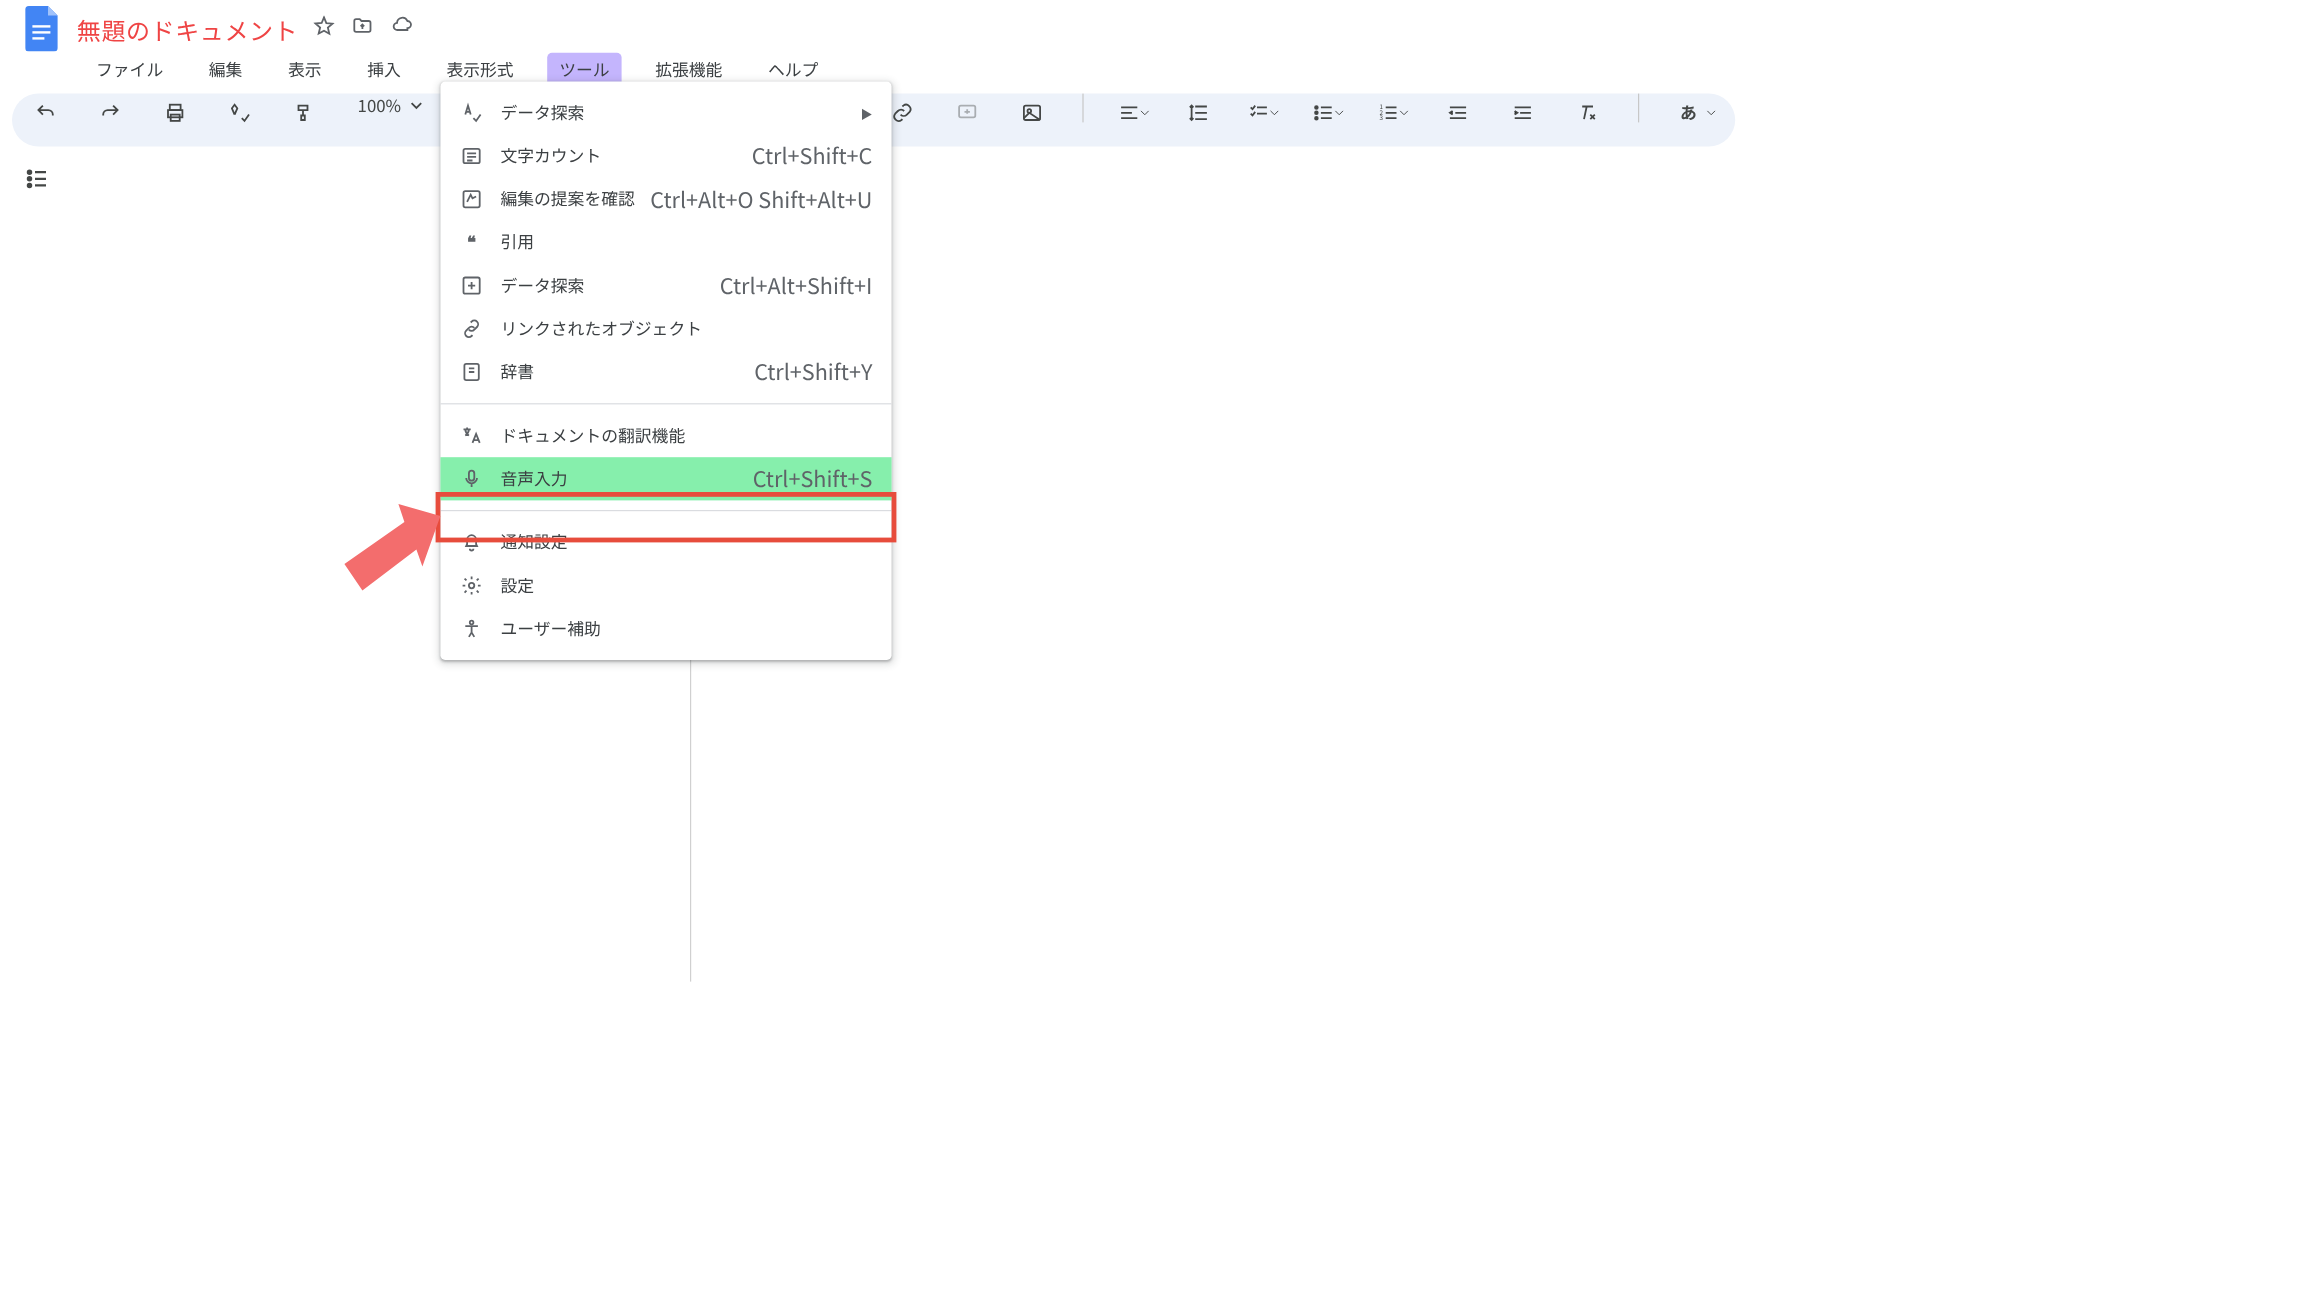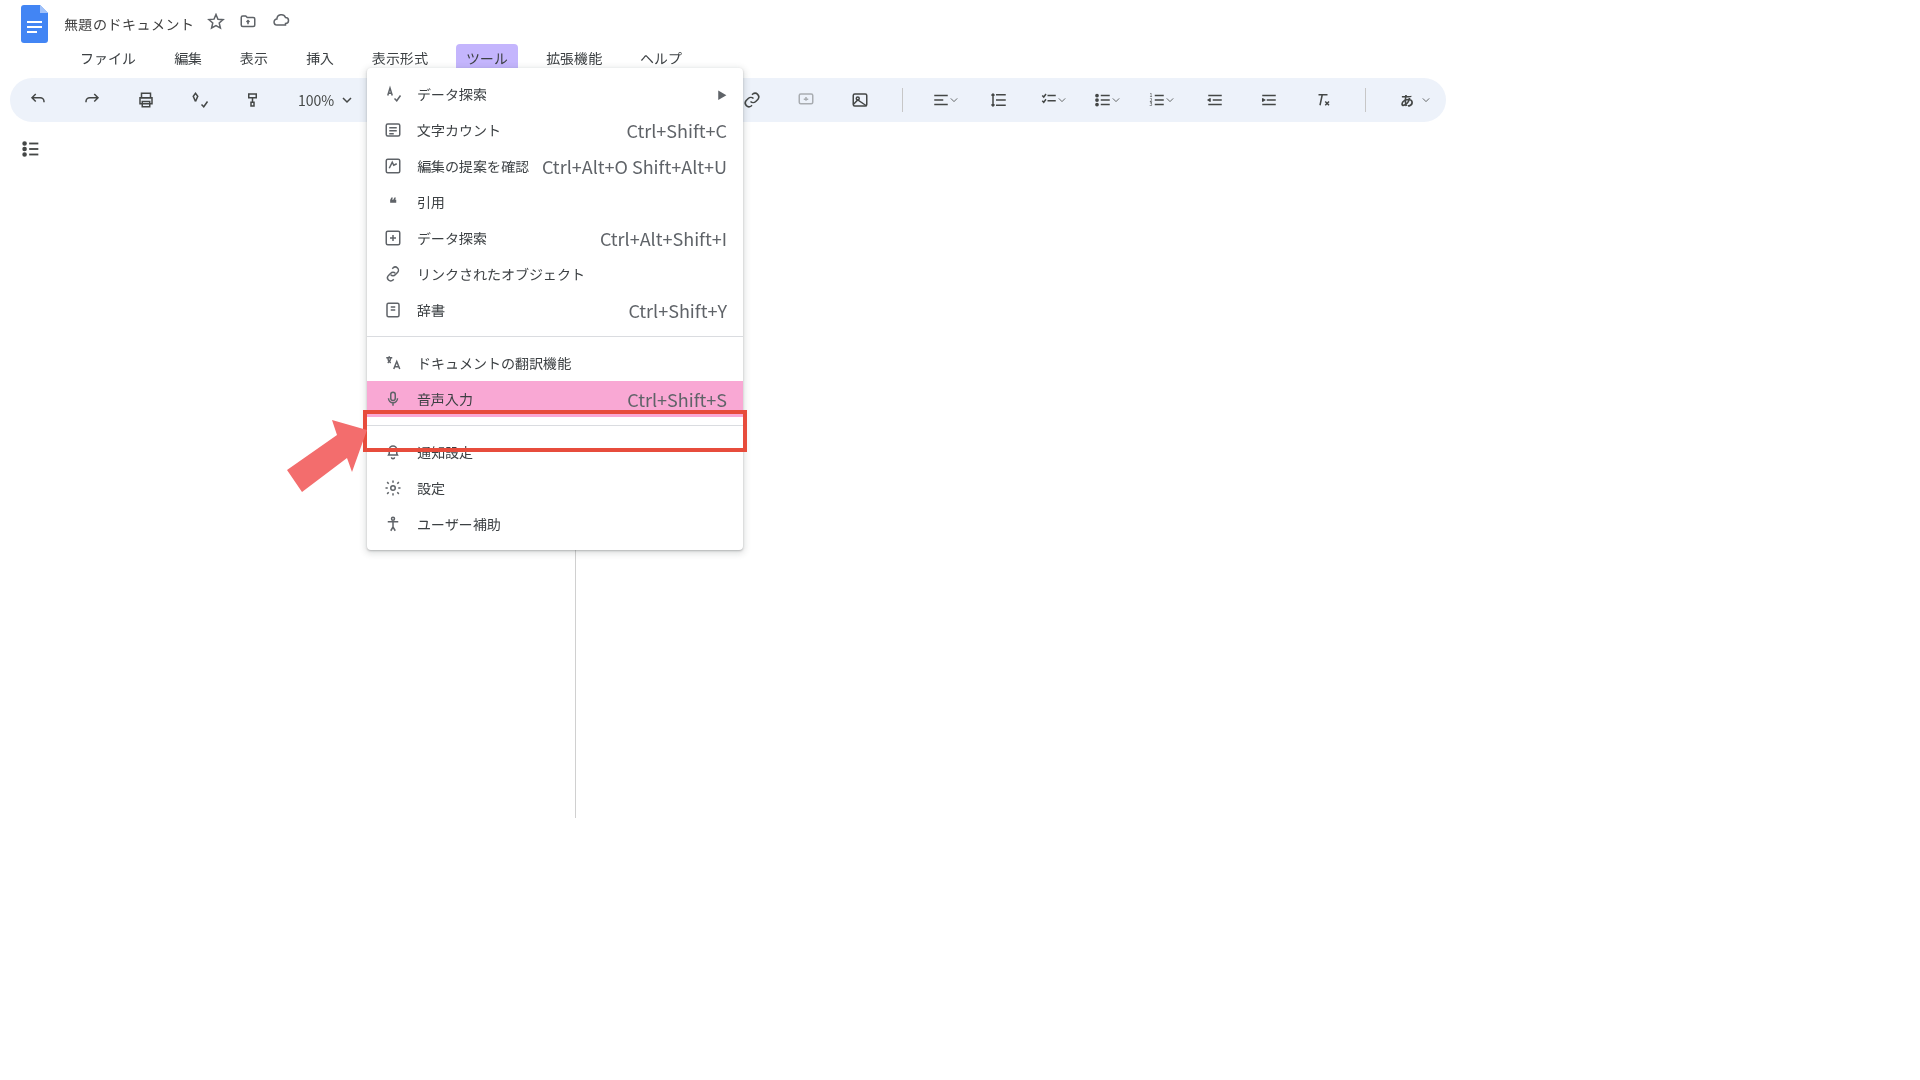--- a/index.html
+++ b/index.html
@@ -18,22 +18,22 @@
 }
 .logo {
   width: 40px;
   height: 40px;
   display: flex;
   align-items: center;
   justify-content: center;
   margin-right: 8px;
 }
 .title {
-  font-size: 14px;
-  color: #404040;
+  font-size: 20px;
+  color: #ef4444;
   letter-spacing: 0.5px;
   margin-right: 12px;
 }
 .title-icons {
   display: flex;
   align-items: center;
   gap: 14px;
 }
 .title-icons svg, .title-icons span { color: #5f6368; }
 .menubar {
@@ -52,21 +52,21 @@
 .menu-item.active {
   background: #c4b5fd;
   text-align: center;
 }
 .toolbar {
   margin: 6px 10px 0 10px;
   background: #edf2fa;
   border-radius: 24px;
   height: 44px;
   display: flex;
-  align-items: center;
+  align-items: flex-start;
   padding: 0 12px;
   gap: 22px;
 }
 .tb-btn {
   width: 32px;
   height: 32px;
   display: flex;
   align-items: center;
   justify-content: center;
   border-radius: 4px;
@@ -107,21 +107,21 @@
 .dd-item {
   display: flex;
   align-items: center;
   padding: 6px 16px;
   height: 36px;
   font-size: 14px;
   color: #3c4043;
   cursor: pointer;
 }
 .dd-item.highlighted {
-  background: #f9a8d4;
+  background: #86efac;
 }
 .dd-icon {
   width: 20px;
   height: 20px;
   margin-right: 14px;
   display: flex;
   align-items: center;
   justify-content: center;
   color: #5f6368;
 }

